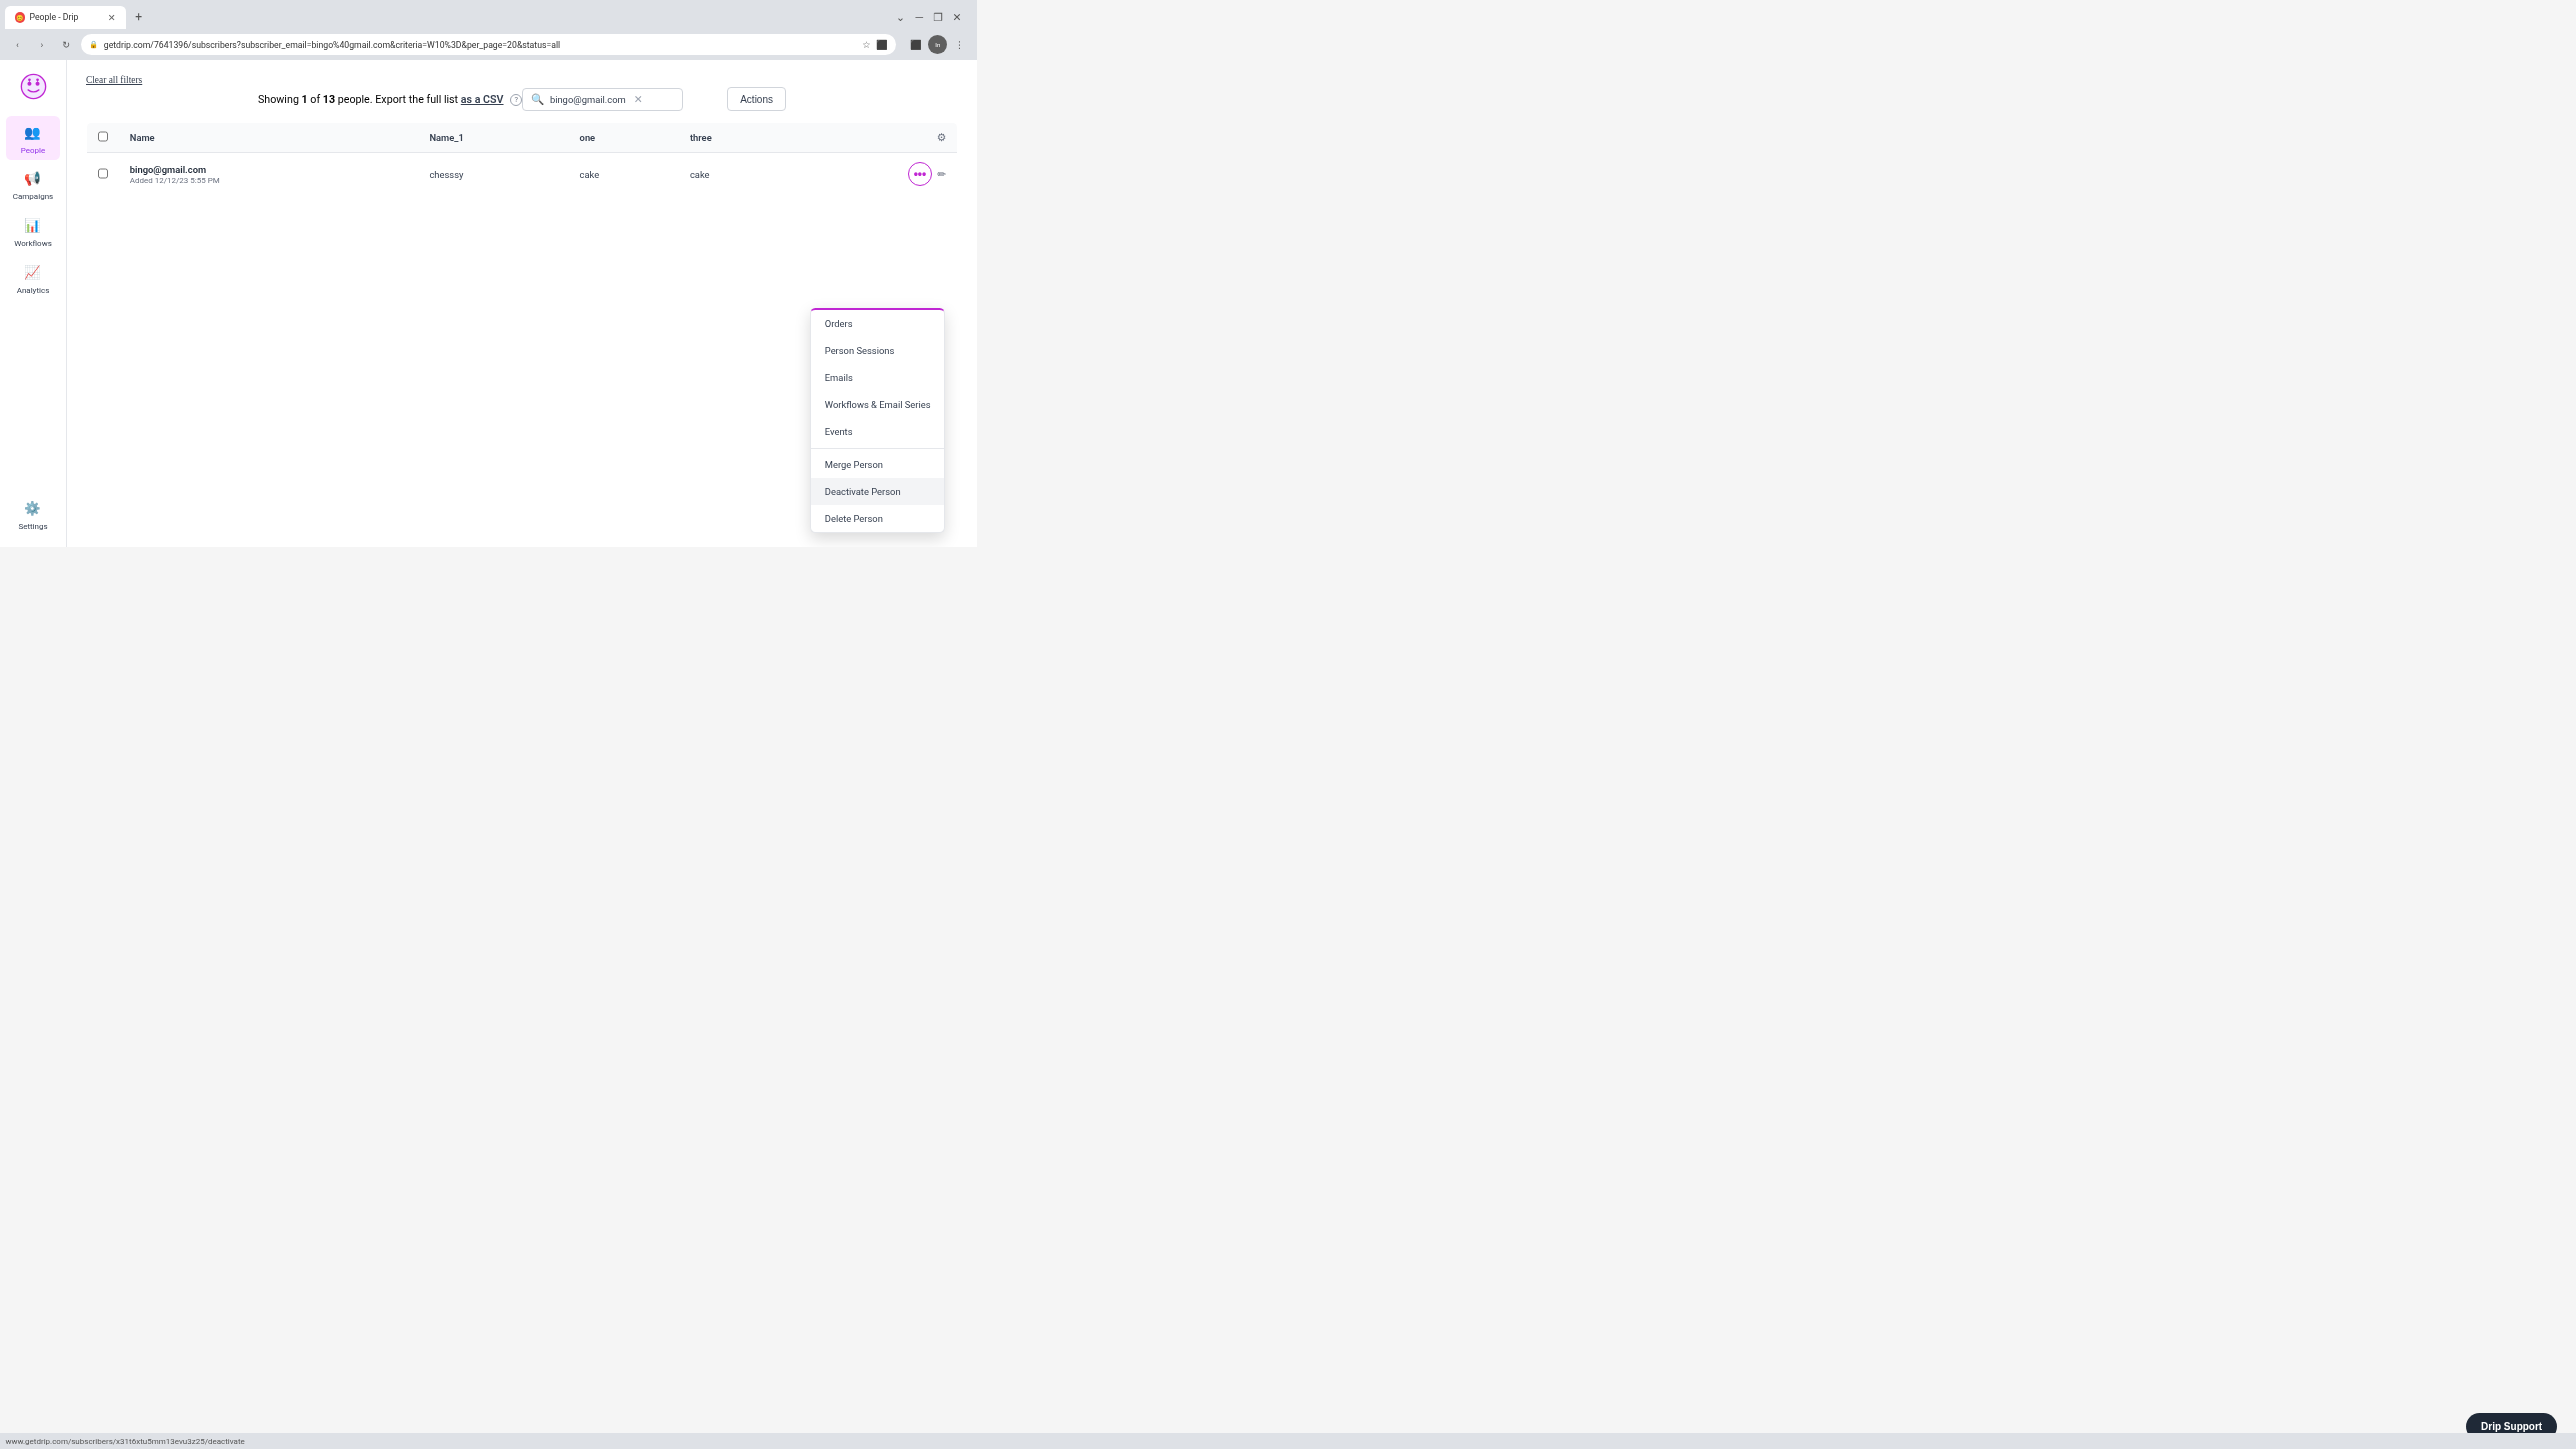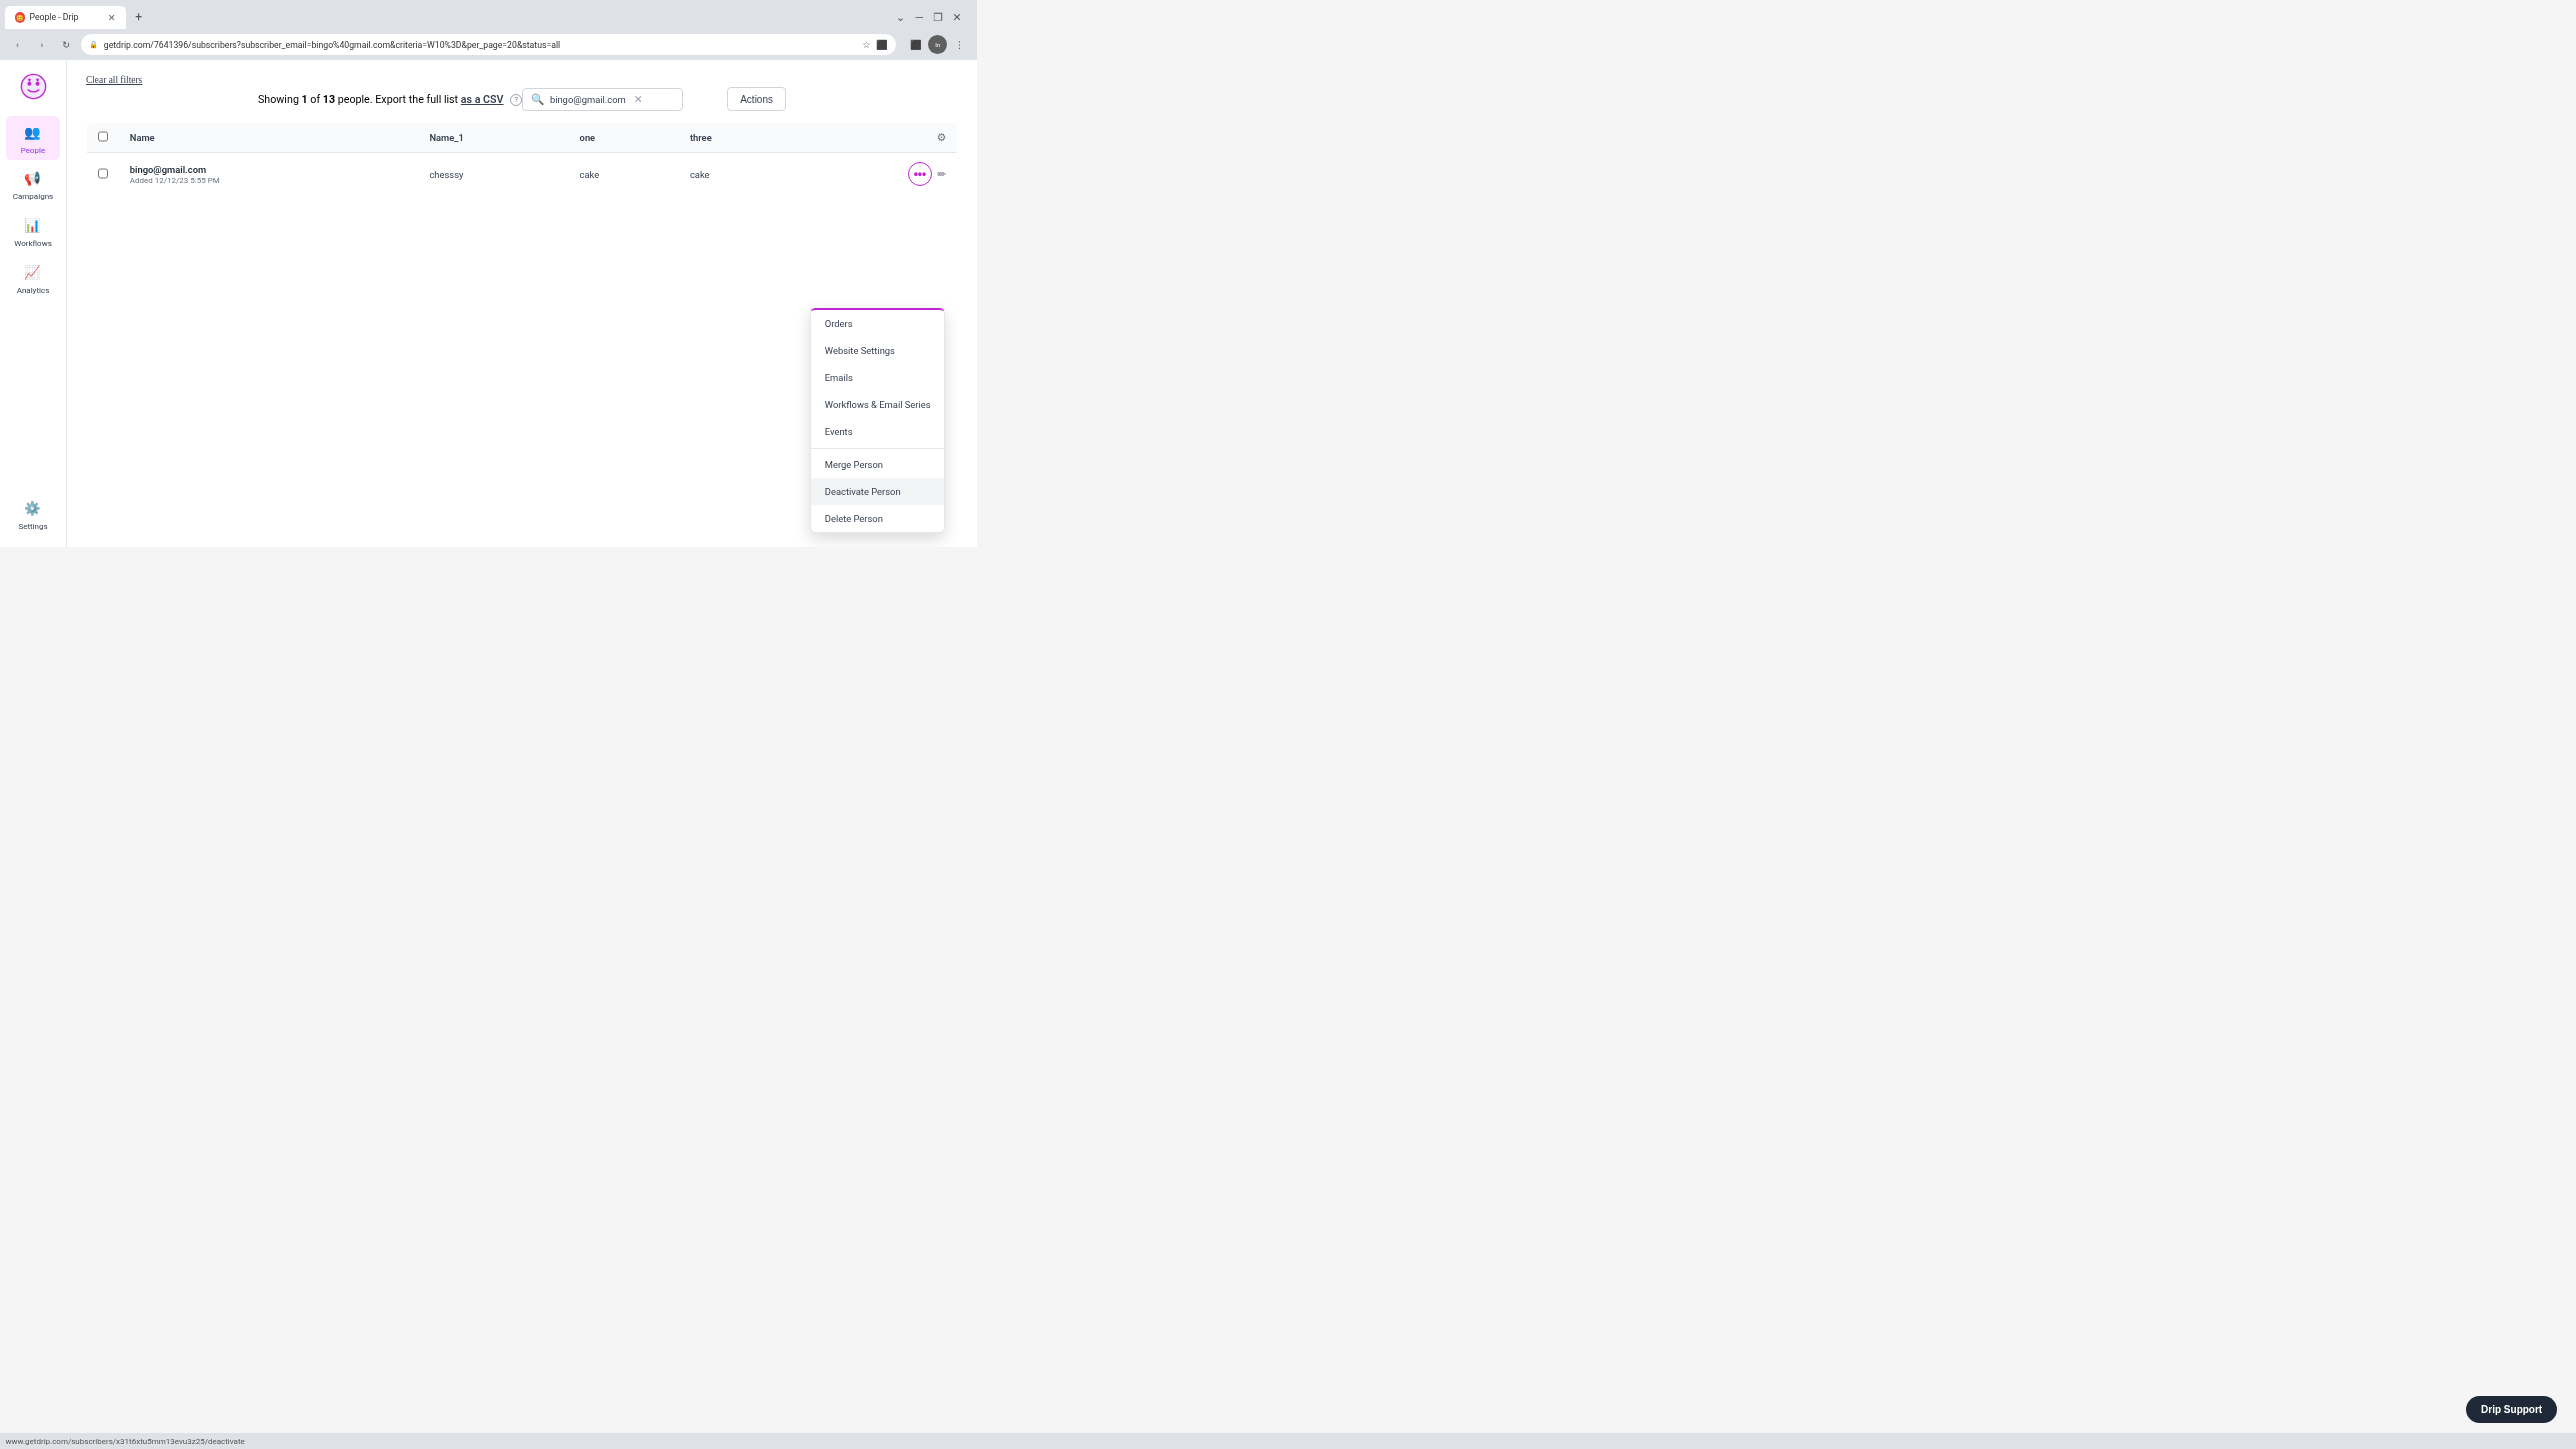--- a/index.html
+++ b/index.html
@@ -436,21 +436,21 @@
       align-items: center;
       padding: 0 5.4px;
       font-size: 8px;
       color: #555;
       z-index: 200;
     }
 
     
     .drip-support-btn {
       position: fixed;
-      bottom: 26px;
+      bottom: 9px;
       right: 19px;
       background: #1f2937;
       color: #fff;
       border: none;
       border-radius: 16px;
       padding: 8px 14.8px;
       font-size: 10px;
       font-weight: 600;
       cursor: pointer;
       z-index: 150;
@@ -621,21 +621,21 @@
               <button class="edit-btn">✏</button>
             </div>
           </td>
         </tr>
       </tbody>
     </table>
 
     
     <div class="dropdown-menu">
       <div class="dropdown-item">Orders</div>
-      <div class="dropdown-item">Website Settings</div>
+      <div class="dropdown-item">Person Sessions</div>
       <div class="dropdown-item">Emails</div>
       <div class="dropdown-item">Workflows &amp; Email Series</div>
       <div class="dropdown-item">Events</div>
       <div class="dropdown-divider"></div>
       <div class="dropdown-item">Merge Person</div>
       <div class="dropdown-item hovered">Deactivate Person</div>
       <div class="dropdown-item">Delete Person</div>
     </div>
 
   </div>

